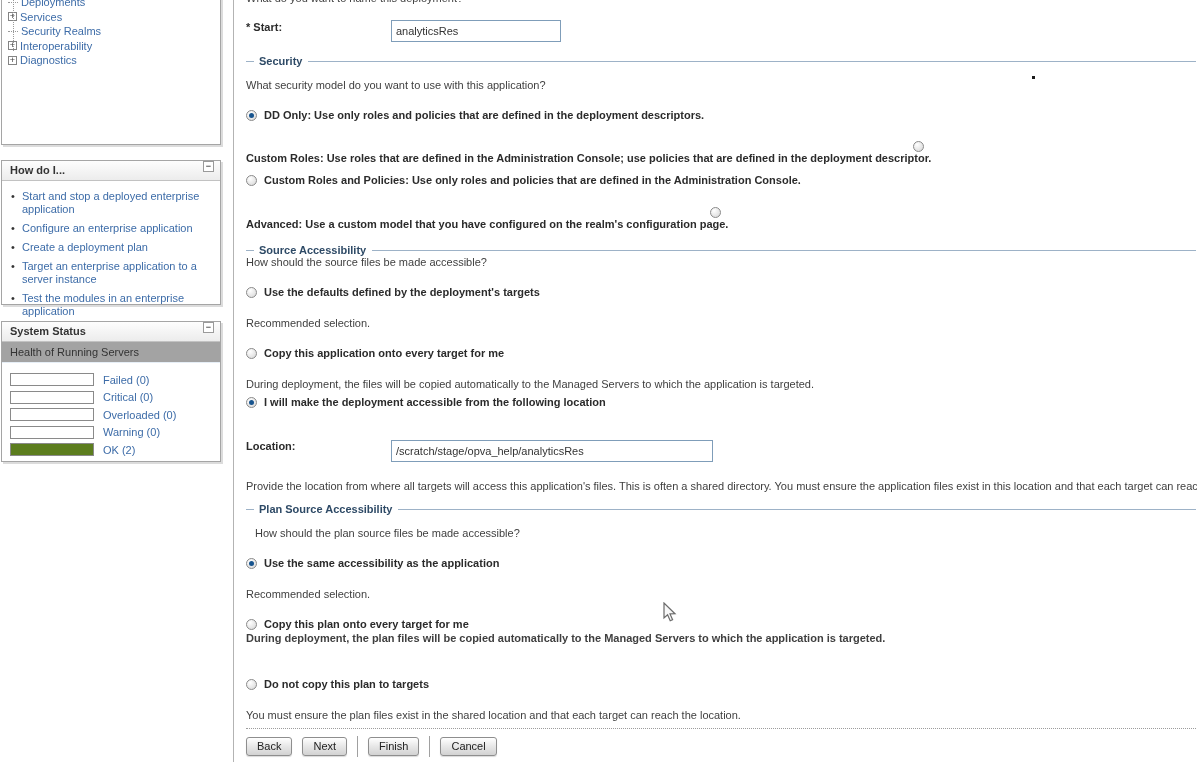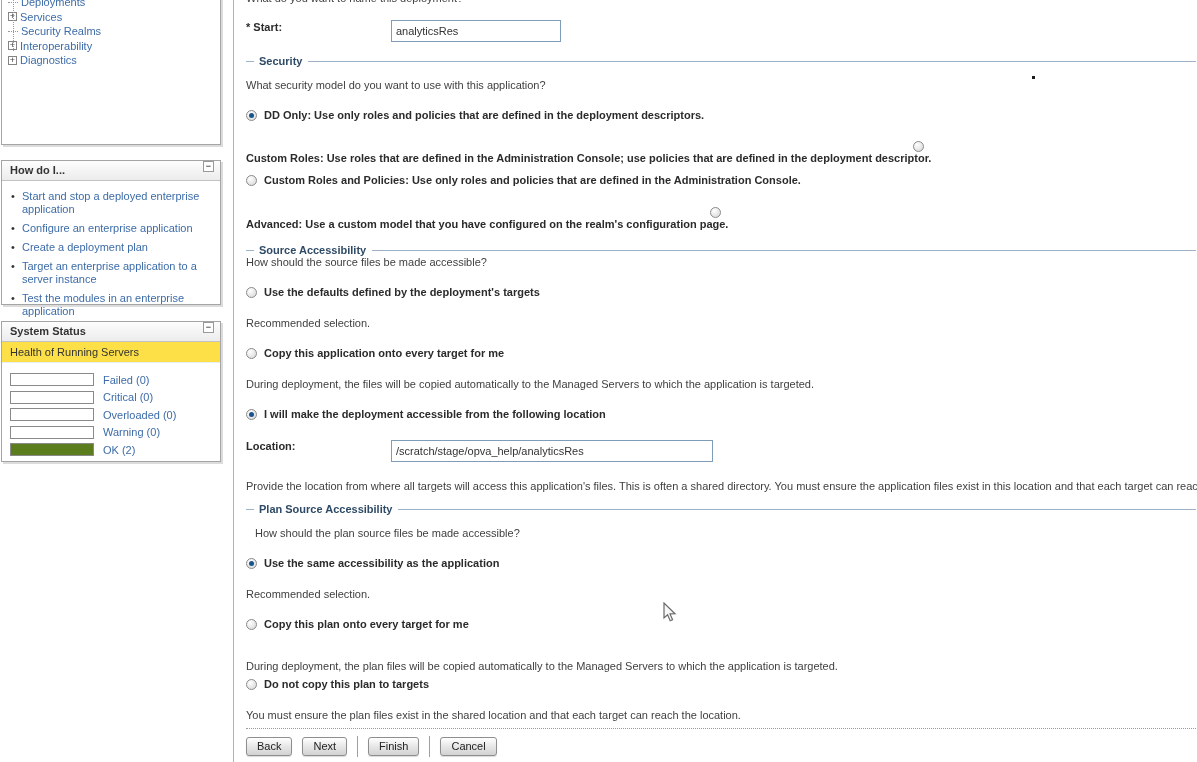--- a/index.html
+++ b/index.html
@@ -18,21 +18,21 @@
   .tree-dash { width:10px; border-bottom:1px dotted #9a9a9a; margin-right:3px; flex:0 0 auto; }
   .tree-vline { position:absolute; left:11px; top:0; height:60px; border-left:1px dotted #9a9a9a; }
   a.lnk { color:#3d6ca8; text-decoration:none; cursor:pointer; }
 
   .howdoi-panel { top:160px; height:145px; }
   .howdoi-list { list-style:none; padding:9px 6px 0 9px; }
   .howdoi-list li { position:relative; padding-left:11px; margin-bottom:6px; line-height:13px; }
   .howdoi-list li::before { content:"•"; position:absolute; left:0; top:0; color:#333; }
 
   .status-panel { top:321px; height:141px; }
-  .status-subheader { height:21px; line-height:20px; padding-left:8px; background:#fde047; color:#333; border-bottom:1px solid #e6eef6; }
+  .status-subheader { height:21px; line-height:20px; padding-left:8px; background:#a3a3a3; color:#333; border-bottom:1px solid #e6eef6; }
   .status-bars { padding:8px 0 0 8px; }
   .status-row { height:17.5px; display:flex; align-items:center; }
   .gauge { width:84px; height:13px; border:1px solid #8a8a8a; background:#fff; margin-right:9px; flex:0 0 auto; }
 
   .v-separator { position:absolute; left:233px; top:0; width:1px; height:762px; background:#b3b3b3; }
 
   
   .main { position:absolute; left:246px; top:0; width:950px; height:762px; }
   .abs { position:absolute; left:0; white-space:nowrap; }
   .q { color:#3f3f3f; }
@@ -170,21 +170,21 @@
       <span class="radio-label">Use the defaults defined by the deployment's targets</span>
     </div>
     <div class="abs hint" style="top:317px;">Recommended selection.</div>
 
     <div class="abs radio-row" style="top:347px;">
       <span class="radio"></span>
       <span class="radio-label">Copy this application onto every target for me</span>
     </div>
     <div class="abs hint" style="top:378px;">During deployment, the files will be copied automatically to the Managed Servers to which the application is targeted.</div>
 
-    <div class="abs radio-row" style="top:408px;">
+    <div class="abs radio-row" style="top:396px;">
       <span class="radio checked"></span>
       <span class="radio-label">I will make the deployment accessible from the following location</span>
     </div>
 
     <span class="abs field-label" style="top:440px;">Location:</span>
     <input class="text-input" style="top: 440px; left: 145px; width: 322px;" value="/scratch/stage/opva_help/analyticsRes">
 
     <div class="abs hint" style="top:480px;">Provide the location from where all targets will access this application's files. This is often a shared directory. You must ensure the application files exist in this location and that each target can reach the location.</div>
 
     <div class="abs sec-head" style="top:503px;">
@@ -196,21 +196,21 @@
     <div class="abs radio-row" style="top:557px;">
       <span class="radio checked"></span>
       <span class="radio-label">Use the same accessibility as the application</span>
     </div>
     <div class="abs hint" style="top:588px;">Recommended selection.</div>
 
     <div class="abs radio-row" style="top:618px;">
       <span class="radio"></span>
       <span class="radio-label">Copy this plan onto every target for me</span>
     </div>
-    <div class="abs hint" style="top:660px;">During deployment, the plan files will be copied automatically to the Managed Servers to which the application is targeted.</div>
+    <div class="abs hint" style="top:632px;font-weight:bold;">During deployment, the plan files will be copied automatically to the Managed Servers to which the application is targeted.</div>
 
     <div class="abs radio-row" style="top:678px;">
       <span class="radio"></span>
       <span class="radio-label">Do not copy this plan to targets</span>
     </div>
     <div class="abs hint" style="top:709px;">You must ensure the plan files exist in the shared location and that each target can reach the location.</div>
 
     <div class="dotted-sep" style="top:728px;"></div>
 
     <div class="btn-row" style="top:736px; left:0;">

